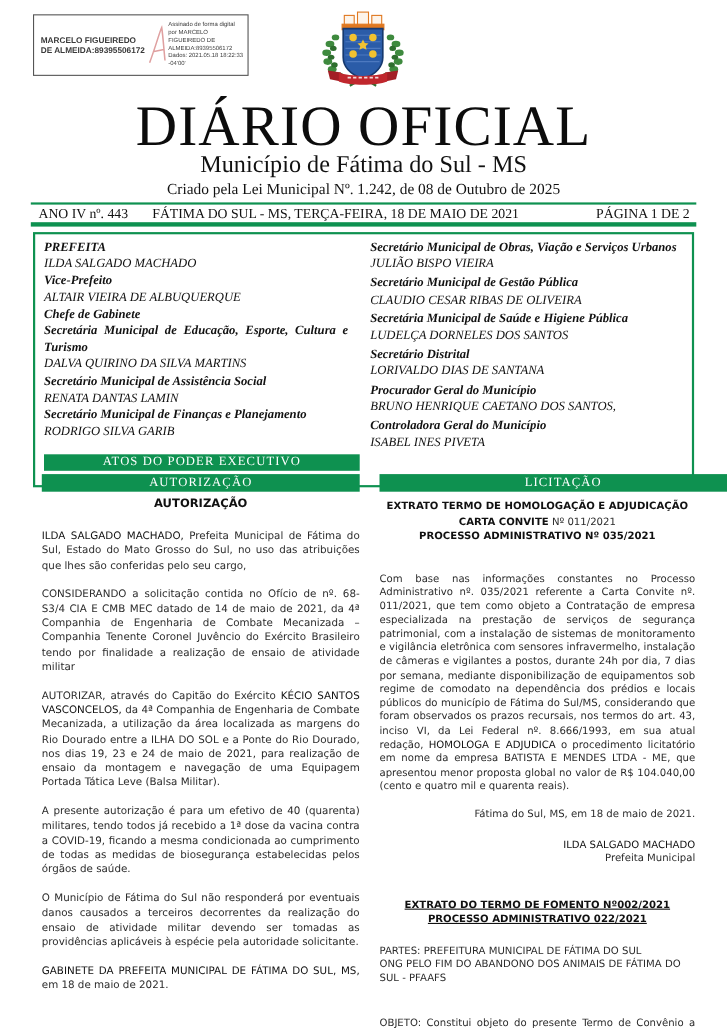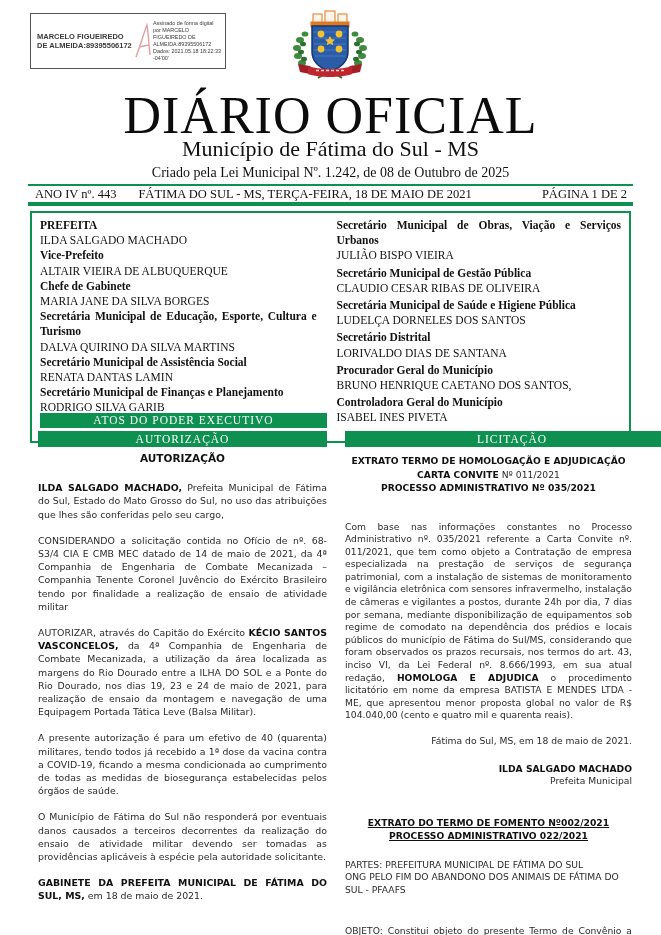--- a/index.html
+++ b/index.html
@@ -26,21 +26,21 @@
   .rule1{position:absolute; left:28px; top:184px; width:605px; height:2px; background:var(--green);}
   .mastrow{position:absolute; left:35px; top:187px; width:592px; display:flex; font-size:12.5px;}
   .mast-edition{margin-right:22px; white-space:nowrap;}
   .mast-date{flex:1; white-space:nowrap;}
   .mast-page{white-space:nowrap;}
   .rule2{position:absolute; left:28px; top:202px; width:605px; height:4px; background:var(--green);}
   
   .officials{
     position:absolute; left:30px; top:211px; width:601px; height:232px;
     border:2px solid var(--green); box-sizing:border-box;
-    display:flex; padding:5px 8px 0 8px; font-size:11.5px; line-height:15.2px;
+    display:flex; padding:5px 8px 0 8px; font-size:11.5px; line-height:15.2px;font-style:italic;
   }
   .off-col{width:50%; box-sizing:border-box;}
   .off-col.left{padding-right:14px;}
   .off-col.right{padding-left:6px;}
   .role{font-weight:bold; text-align:justify;}
   .off-col.right .pair{margin-bottom:2px;}
   
   .banner{
     position:absolute; height:15px; background:var(--green); color:#fff;
     text-align:center; font-size:11.5px; line-height:15px; letter-spacing:1px;
@@ -50,21 +50,21 @@
   .banner-lic{left:345px; top:431px; width:334px; height:16px; line-height:16px;}
   
   .col{
     position:absolute; top:452px; font-family:"DejaVu Sans", sans-serif;
     color:#2b2b2b; text-align:justify;
   }
   .col-left{left:38px; width:289px; font-size:9.4px; line-height:13.2px;}
   .col-right{left:345px; width:287px; font-size:9.2px; line-height:12.6px;}
   .art-title{font-weight:bold; text-align:center; font-size:10.5px; color:#111; margin:0 0 16px 0;}
   .col p{margin:0 0 13px 0;}
-  .b{font-weight:bold; color:#111;}
+  .b{font-weight:normal; color:#111;}
   .sig-block{text-align:right; margin-top:6px;}
   .hom-head{text-align:center; font-weight:bold; color:#111; line-height:13.5px; margin:2px 0 26px 0;}
   .hom-head .light{font-weight:normal; color:#2b2b2b;}
   .date-right{text-align:right; margin:0 0 15px 0 !important;}
   .fom-head{text-align:center; font-weight:bold; color:#111; line-height:13.5px; margin:28px 0 16px 0;}
   .fom-head span{display:block; text-decoration:underline;}
   .partes{margin-bottom:28px !important; text-align:left;}
 </style>
 </head>
 <body>
@@ -147,21 +147,20 @@
   </div>
   <div class="rule2"></div>
 
   <div class="officials">
     <div class="off-col left">
       <div class="role">PREFEITA</div>
       <div>ILDA SALGADO MACHADO</div>
       <div class="role">Vice-Prefeito</div>
       <div>ALTAIR VIEIRA DE ALBUQUERQUE</div>
       <div class="role">Chefe de Gabinete</div>
-      <div>MARIA JANE DA SILVA BORGES</div>
       <div class="role">Secretária Municipal de Educação, Esporte, Cultura e Turismo</div>
       <div>DALVA QUIRINO DA SILVA MARTINS</div>
       <div class="role">Secretário Municipal de Assistência Social</div>
       <div>RENATA DANTAS LAMIN</div>
       <div class="role">Secretário Municipal de Finanças e Planejamento</div>
       <div>RODRIGO SILVA GARIB</div>
     </div>
     <div class="off-col right">
       <div class="pair">
         <div class="role">Secretário Municipal de Obras, Viação e Serviços Urbanos</div>

